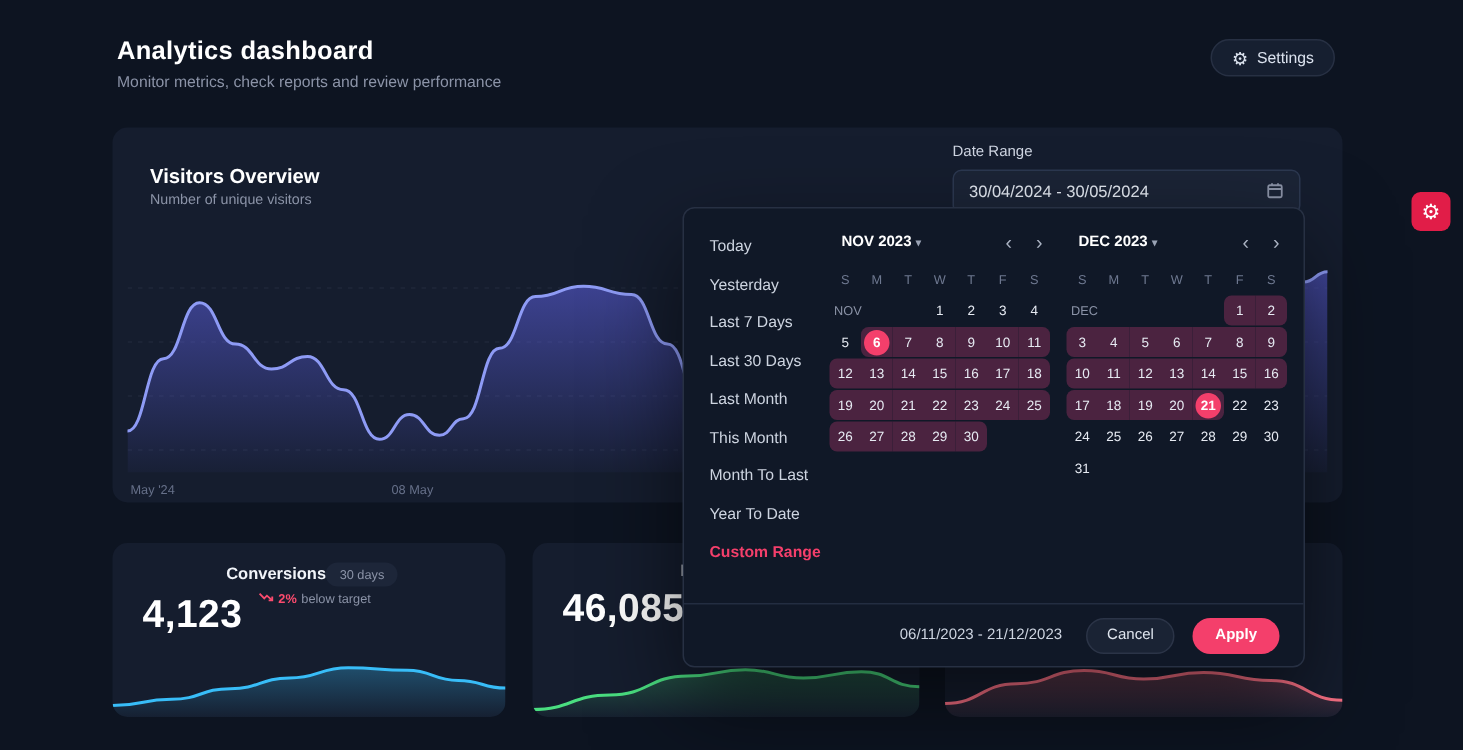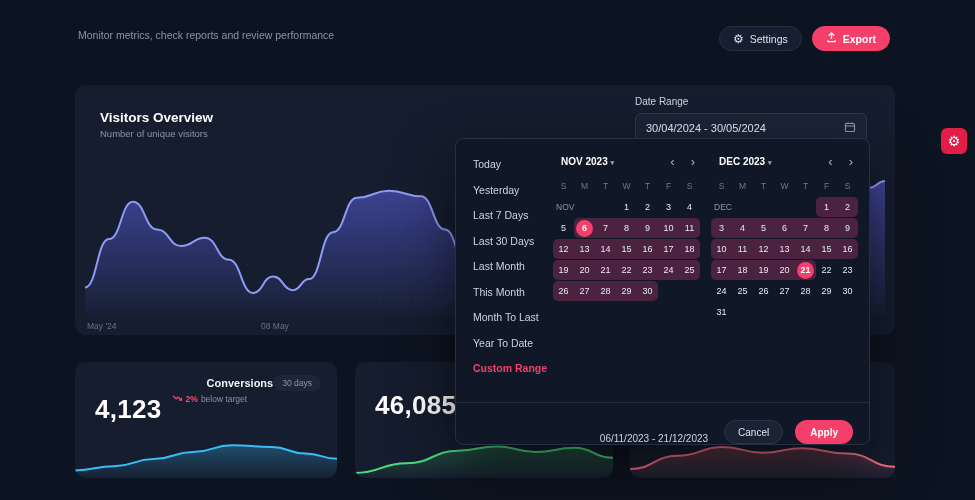--- a/index.html
+++ b/index.html
@@ -35,21 +35,21 @@
   .chart{pointer-events:none}
   .chart-main{position:absolute;left:10px;top:80px;width:800px;height:150px}
   .xticks{position:absolute;top:236px;left:0;right:0;height:12px;font-size:8.5px;color:#667089}
   .xticks .xt1{position:absolute;left:12px}
   .xticks .xt2{position:absolute;left:186px}
   
   .card-s{position:absolute;top:362px;height:116px;background:var(--card);border-radius:10px;overflow:hidden}
   #cardA{left:75px;width:262px}
   #cardB{left:355px;width:258px}
   #cardC{left:630px;width:265px}
-  .cs-head{display:flex;justify-content:flex-end;align-items:center;padding:13px 16px 0 20px}
+  .cs-head{display:flex;justify-content:center;align-items:center;padding:13px 16px 0 20px}
   .cs-title{font-size:11px;font-weight:bold;color:#f1f4f9}
   .badge{font-size:8.5px;color:var(--muted);background:#1d2639;border-radius:9px;padding:3px 9px}
   .cs-value-row{padding:3px 20px 0;display:flex;align-items:flex-start;gap:10px}
   .cs-value{font-size:26px;font-weight:bold;color:#fff;letter-spacing:.3px}
   .trend{font-size:8.5px;color:var(--muted);display:flex;align-items:center;gap:3px}
   .trend b{color:#fb4b6e}
   .chart.mini{position:absolute;left:0;right:0;bottom:0;height:50px}
   
   .dp{position:absolute;left:455px;top:138px;width:415px;height:307px;background:var(--popup);
     border:1px solid var(--border);border-radius:8px;box-shadow:0 25px 60px rgba(0,0,0,.55);z-index:30;
@@ -68,50 +68,43 @@
   .grid{display:grid;grid-template-columns:repeat(7,21px);grid-auto-rows:20px;row-gap:1px}
   .cell{font-size:9px;display:flex;align-items:center;justify-content:center;color:#e6eaf2}
   .cell.wd{color:#6e7890;font-size:8.5px}
   .cell.tag{color:var(--muted);font-size:8.5px;justify-content:flex-start;padding-left:3px;white-space:nowrap;overflow:visible}
   .cell.day{cursor:pointer}
   .cell.range{background:var(--range)}
   .cell.bl{border-radius:5px 0 0 5px}
   .cell.br{border-radius:0 5px 5px 0}
   .selc{width:17px;height:17px;border-radius:50%;background:var(--accent);display:flex;align-items:center;
     justify-content:center;color:#fff;font-weight:bold}
-  .dp-footer{border-top:1px solid #232d41;height:42px;display:flex;align-items:flex-end;justify-content:flex-end;
+  .dp-footer{border-top:1px solid #232d41;height:42px;display:flex;align-items:center;justify-content:flex-end;
     gap:12px;padding:0 16px}
   .dp-range{font-size:10px;color:#cdd4e0;margin-right:4px}
   .btn-cancel{height:24px;padding:0 13px;border-radius:12px;background:#1a2334;border:1px solid #2b3447;
     color:#dfe5ee;font-size:10px;cursor:pointer;font-family:inherit}
   .btn-apply{height:24px;padding:0 15px;border-radius:12px;background:var(--accent);border:none;color:#fff;
     font-size:10px;font-weight:bold;cursor:pointer;font-family:inherit}
   
   .fab{position:absolute;right:8px;top:128px;width:26px;height:26px;background:var(--danger);border-radius:6px;
     display:flex;align-items:center;justify-content:center;color:#fff;font-size:14px;cursor:pointer;z-index:40}
 </style>
 </head>
 <body>
 
 <div class="app-header">
+  <h1>Analytics dashboard</h1>
   <p>Monitor metrics, check reports and review performance</p>
 </div>
 
 <div class="header-actions">
   <button class="pill">
     <span class="gear">⚙</span>
     <span>Settings</span>
-  </button>
-  <button class="pill export">
-    <span>
-      <svg viewBox="0 0 12 12" width="11" height="11">
-          <path d="M6 1 L6 7 M3.5 3.5 L6 1 L8.5 3.5 M2 9.5 L2 10.5 L10 10.5 L10 9.5" stroke="#fff" stroke-width="1.4" fill="none" stroke-linecap="round" stroke-linejoin="round"></path>
-        </svg>
-    </span>
-    <span>Export</span>
   </button>
 </div>
 
 <section class="card-main">
   <div class="vo-title">Visitors Overview</div>
   <div class="vo-sub">Number of unique visitors</div>
   <div class="daterange">
     <label>Date Range</label>
     <div class="date-input">
       <span>30/04/2024 - 30/05/2024</span>

